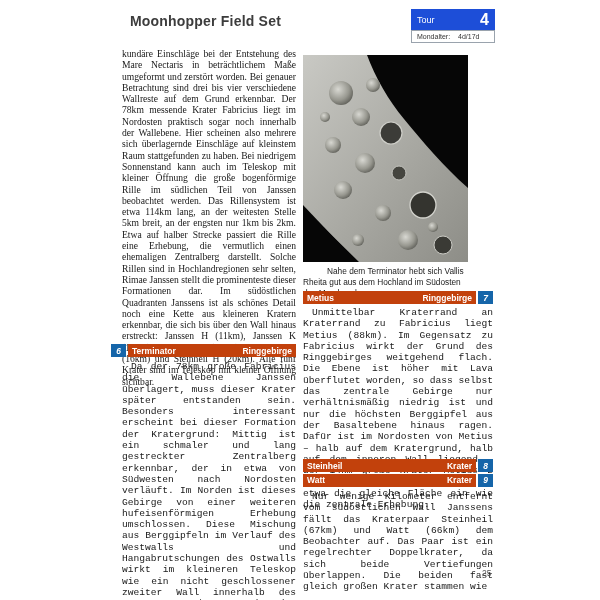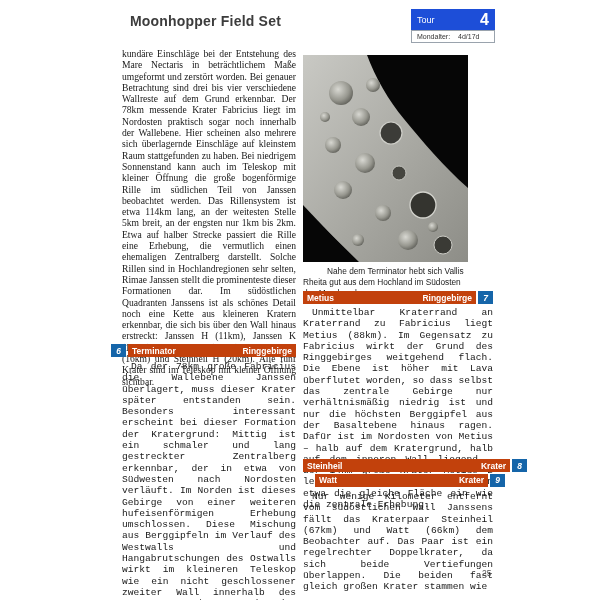--- a/index.html
+++ b/index.html
@@ -133,29 +133,29 @@
 
     <div class="sec-header" style="left:0;top:236px;width:190px;">
       <span class="sec-bar">
         <span>Metius</span>
         <span>Ringgebirge</span>
       </span>
       <span class="sec-num">7</span>
     </div>
     <div class="body-text indent" style="position:absolute;left:0;top:252px;width:190px;">Unmittelbar Kraterrand an Kraterrand zu Fabricius liegt Metius (88km). Im Gegensatz zu Fabricius wirkt der Grund des Ringgebirges weitgehend flach. Die Ebene ist höher mit Lava überflutet worden, so dass selbst das zentrale Gebirge nur verhältnismäßig niedrig ist und nur die höchsten Berggipfel aus der Basaltebene hinaus ragen. Dafür ist im Nordosten von Metius – halb auf dem Kratergrund, halb auf dem inneren Wall liegend – der 14km große Krater Metius B leicht erkennbar. Dieser nimmt in etwa die gleiche Fläche ein wie die zentrale Erhebung.</div>
 
-    <div class="sec-header" style="left:0;top:404px;width:224px;">
+    <div class="sec-header" style="left:0;top:404px;width:190px;">
       <span class="sec-bar">
         <span>Steinheil</span>
         <span>Krater</span>
       </span>
       <span class="sec-num">8</span>
     </div>
 
-    <div class="sec-header" style="left:12px;top:418.5px;width:190px;">
+    <div class="sec-header" style="left:0;top:418.5px;width:190px;">
       <span class="sec-bar">
         <span>Watt</span>
         <span>Krater</span>
       </span>
       <span class="sec-num">9</span>
     </div>
     <div class="body-text indent" style="position:absolute;left:0;top:436px;width:190px;">Nur wenige Kilometer entfernt vom südöstlichen Wall Janssens fällt das Kraterpaar Steinheil (67km) und Watt (66km) dem Beobachter auf. Das Paar ist ein regelrechter Doppelkrater, da sich beide Vertiefungen überlappen. Die beiden fast gleich großen Krater stammen wie</div>
   </div>
 
   <div class="page-number">25</div>

